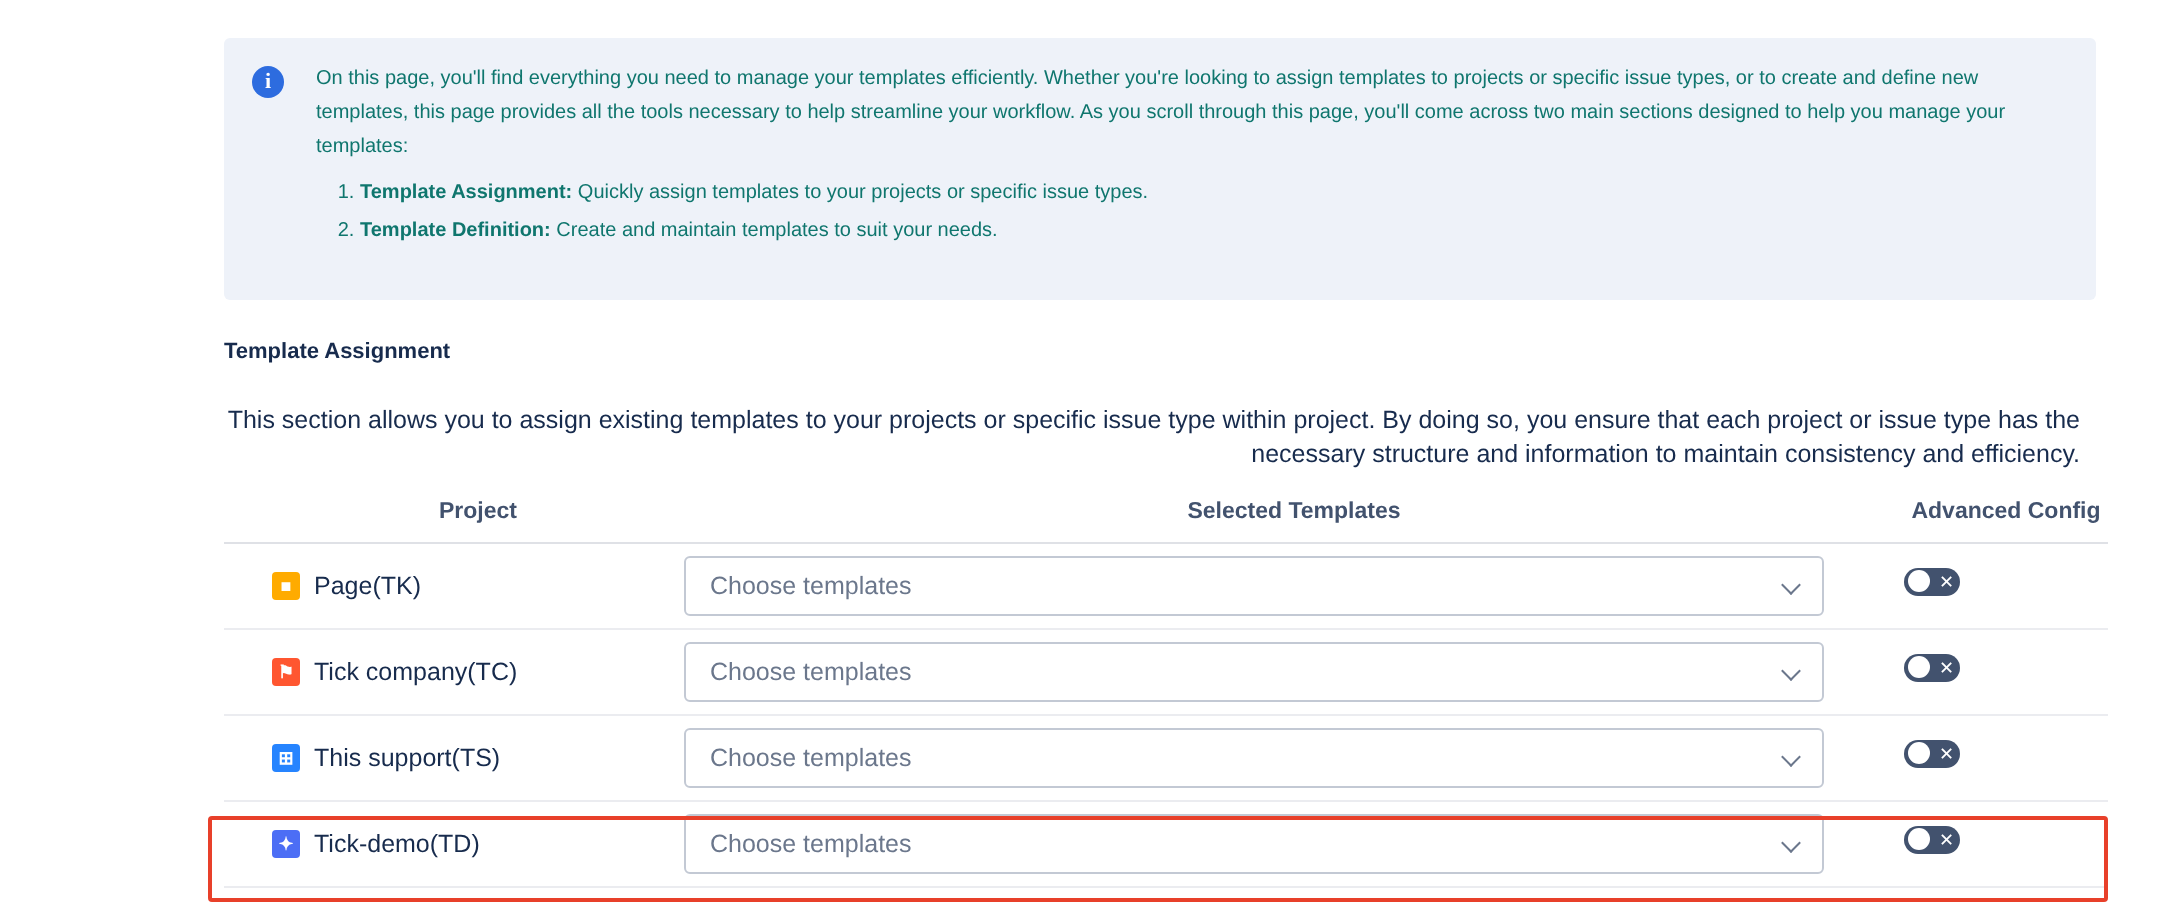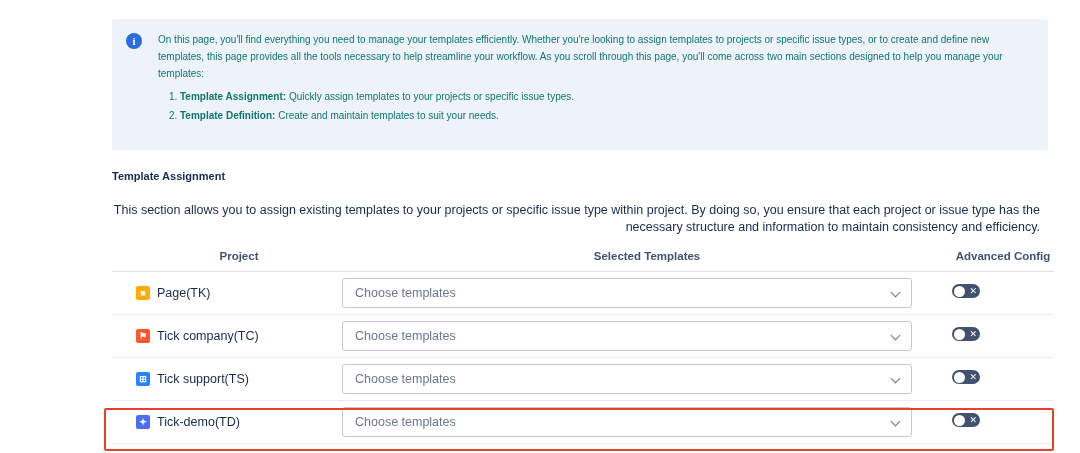--- a/index.html
+++ b/index.html
@@ -291,21 +291,21 @@
           <span class="toggle"><span class="knob"></span><span class="x">✕</span></span>
         </td>
       </tr>
 
       <tr>
         <td>
           <div class="proj-cell">
             <span class="proj-avatar" style="background:#2684ff">
                 <span class="glyph">⊞</span>
               </span>
-            <span>Tick support(TS)</span>
+            <span>This support(TS)</span>
           </div>
         </td>
         <td>
           <div class="select">
             <span>Choose templates</span>
             <span class="chev"></span>
           </div>
         </td>
         <td>
           <span class="toggle"><span class="knob"></span><span class="x">✕</span></span>

